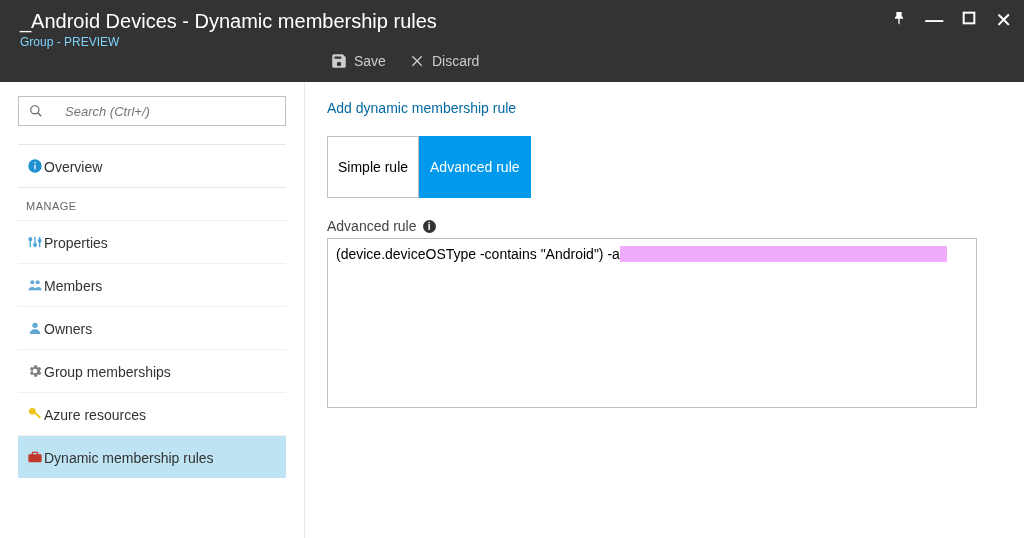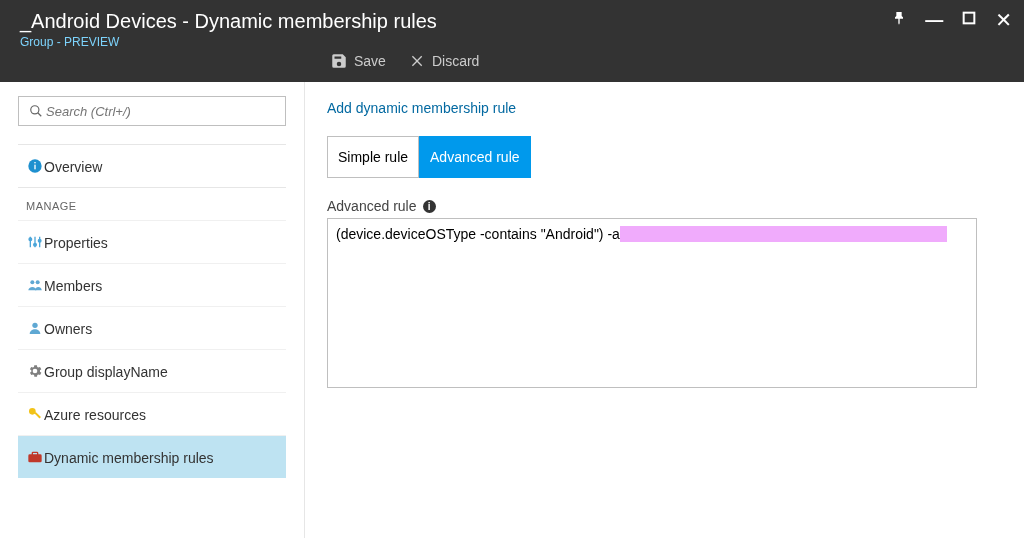--- a/index.html
+++ b/index.html
@@ -50,21 +50,21 @@
       width: 305px;
       border-right: 1px solid #e6e6e6;
       padding: 14px 18px 0 18px;
     }
     .search-box {
       display: flex;
       align-items: center;
       border: 1px solid #bfbfbf;
       height: 30px;
       padding: 0 8px;
-      gap: 1px;
+      gap: 20px;
       margin-bottom: 18px;
     }
     .search-box input {
       border: none;
       outline: none;
       flex: 1;
       font-style: italic;
       color: #666;
       font-size: 13px;
     }
@@ -106,21 +106,21 @@
       font-size: 14px;
       color: #0369a1;
       margin-bottom: 20px;
     }
     .rule-tabs {
       display: flex;
       margin-bottom: 20px;
     }
     .rule-tab {
       border: 1px solid #bfbfbf;
-      padding: 12px 10px;
+      padding: 22px 10px;
       font-size: 14px;
       cursor: pointer;
       background: #fff;
     }
     .rule-tab.active {
       background: #0099ec;
       color: #fff;
       border-color: #0099ec;
     }
     .field-label {
@@ -265,21 +265,21 @@
       </span>
       <span>Owners</span>
     </div>
 
     <div class="nav-item sub">
       <span class="nav-icon">
         <svg width="16" height="16" viewBox="0 0 24 24" fill="#808080">
             <path d="M19.4 13a7.5 7.5 0 0 0 .1-1 7.5 7.5 0 0 0-.1-1l2.1-1.6-2-3.5-2.5 1a7.6 7.6 0 0 0-1.7-1l-.4-2.6h-4l-.4 2.6a7.6 7.6 0 0 0-1.7 1l-2.5-1-2 3.5L6.5 11a7.5 7.5 0 0 0-.1 1 7.5 7.5 0 0 0 .1 1l-2.1 1.6 2 3.5 2.5-1a7.6 7.6 0 0 0 1.7 1l.4 2.6h4l.4-2.6a7.6 7.6 0 0 0 1.7-1l2.5 1 2-3.5zM12 15.5A3.5 3.5 0 1 1 15.5 12 3.5 3.5 0 0 1 12 15.5z"></path>
           </svg>
       </span>
-      <span>Group displayName</span>
+      <span>Group memberships</span>
     </div>
 
     <div class="nav-item sub">
       <span class="nav-icon">
         <svg width="16" height="16" viewBox="0 0 24 24" fill="#f2c319">
             <circle cx="8" cy="8" r="5"></circle>
             <rect x="11" y="11" width="3" height="11" transform="rotate(-45 11 11)"></rect>
           </svg>
       </span>
       <span>Azure resources</span>

